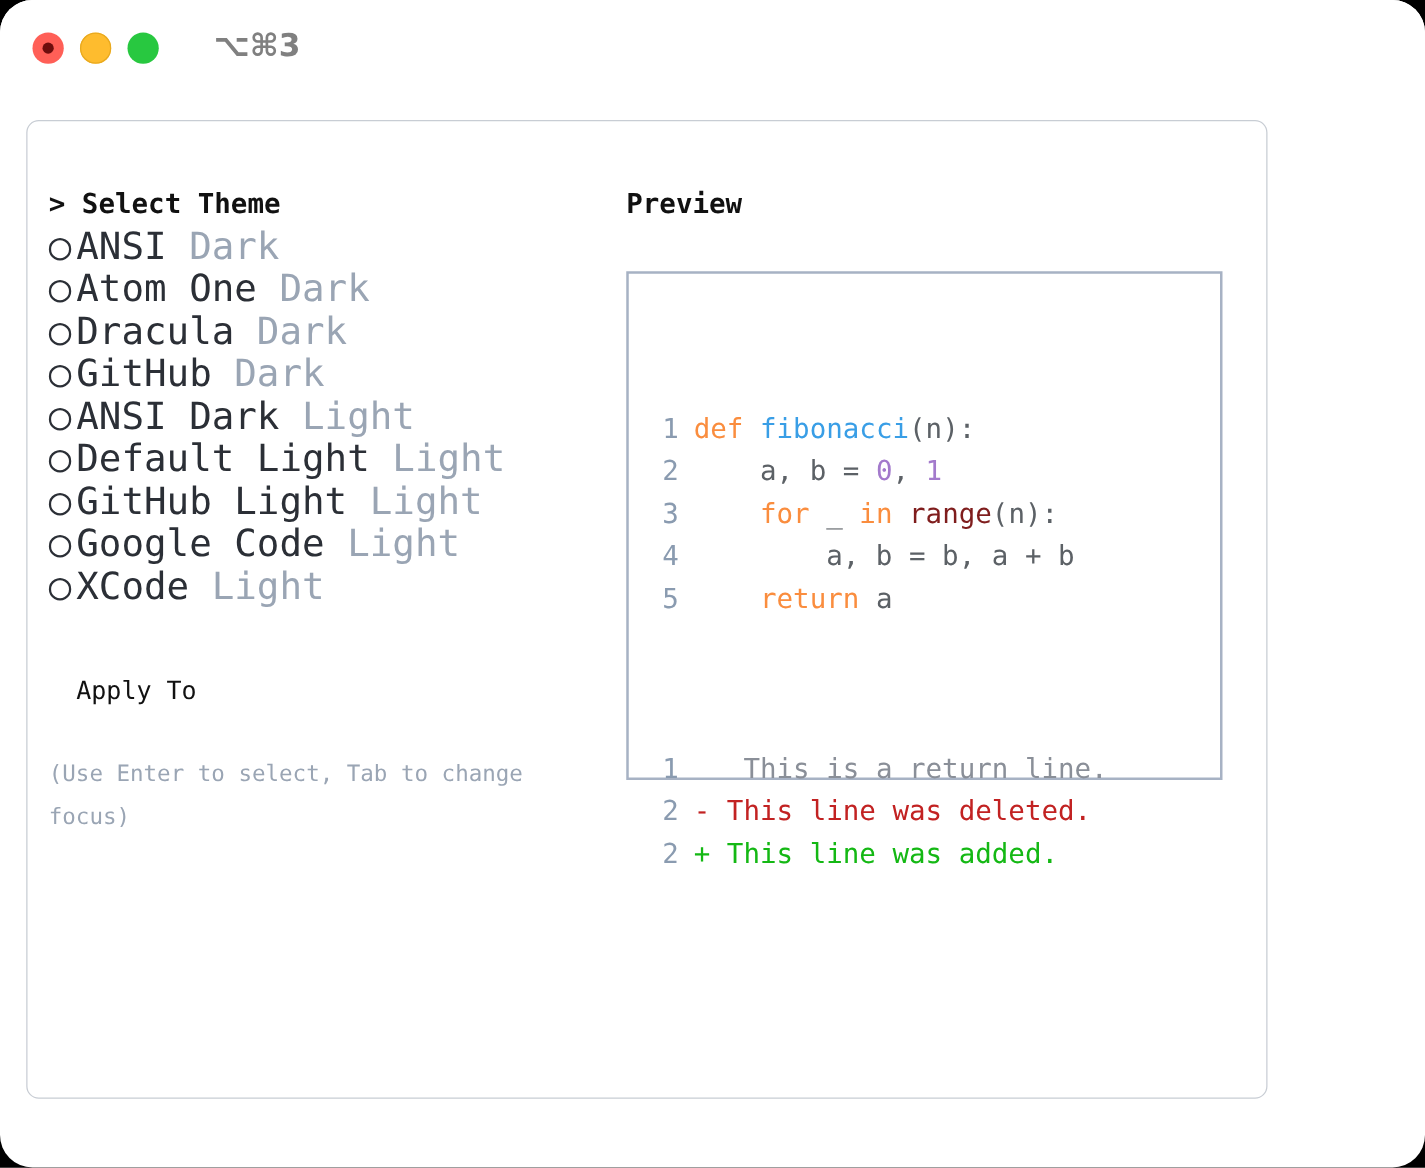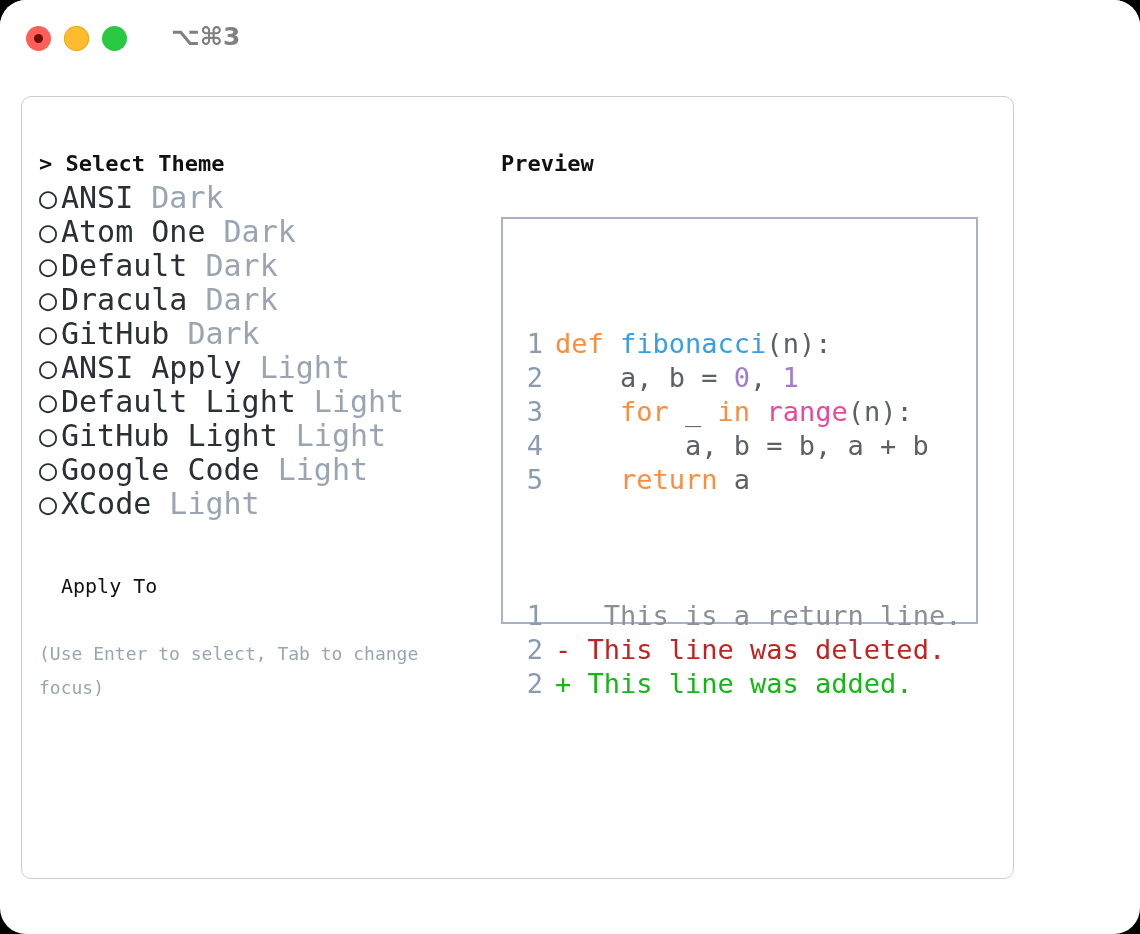--- a/index.html
+++ b/index.html
@@ -154,35 +154,35 @@
     height: 407px;
     box-sizing: border-box;
     border: 2px solid #a7b2c4;
     background: #ffffff;
     position: relative;
   }
   .code {
     position: absolute;
     left: 16px;
     top: 40px;
-    font-size: 27px;
+    font-size: 22px;
     line-height: 34px;
     white-space: pre;
   }
   .ln {
     display: inline-block;
     width: 24px;
     text-align: right;
     color: #8a9bb0;
     margin-right: 12px;
   }
   .kw  { color: #fa8d3e; }
   .fn  { color: #399ee6; }
   .num { color: #a37acc; }
-  .bi  { color: #ec4899; margin-top: 44px; }
+  .bi  { color: #7f1d1d; margin-top: 44px; }
   .id  { color: #5c6166; }
   .pn  { color: #5c6166; }
 
   .diff { margin-top: 34px; }
   .ctx  { color: #8a8f98; }
   .del  { color: #c22222; }
   .add  { color: #14b814; }
 </style>
 </head>
 <body>
@@ -198,24 +198,23 @@
     <div class="shortcut">⌥⌘3</div>
   </div>
 
   <div class="panel">
 
     <div class="left-col">
       <div class="section-header">&gt; Select Theme</div>
       <div id="theme-items">
           <div class="opt-row"><span class="bullet">○</span><span class="label">ANSI</span><span class="tag"> Dark</span></div>
           <div class="opt-row"><span class="bullet">○</span><span class="label">Atom One</span><span class="tag"> Dark</span></div>
-          <div class="opt-row"><span class="bullet">○</span><span class="label">Default</span><span class="tag"> Dark</span></div>
           <div class="opt-row"><span class="bullet">○</span><span class="label">Dracula</span><span class="tag"> Dark</span></div>
           <div class="opt-row"><span class="bullet">○</span><span class="label">GitHub</span><span class="tag"> Dark</span></div>
-          <div class="opt-row"><span class="bullet">○</span><span class="label">ANSI Apply</span><span class="tag"> Light</span></div>
+          <div class="opt-row"><span class="bullet">○</span><span class="label">ANSI Dark</span><span class="tag"> Light</span></div>
           <div class="opt-row"><span class="bullet">○</span><span class="label">Default Light</span><span class="tag"> Light</span></div>
           <div class="opt-row"><span class="bullet">○</span><span class="label">GitHub Light</span><span class="tag"> Light</span></div>
           <div class="opt-row"><span class="bullet">○</span><span class="label">Google Code</span><span class="tag"> Light</span></div>
           <div class="opt-row"><span class="bullet">○</span><span class="label">XCode</span><span class="tag"> Light</span></div>
         </div>
 
       <div class="spacer-lg"></div>
 
       <div class="apply-header">Apply To</div>
 

